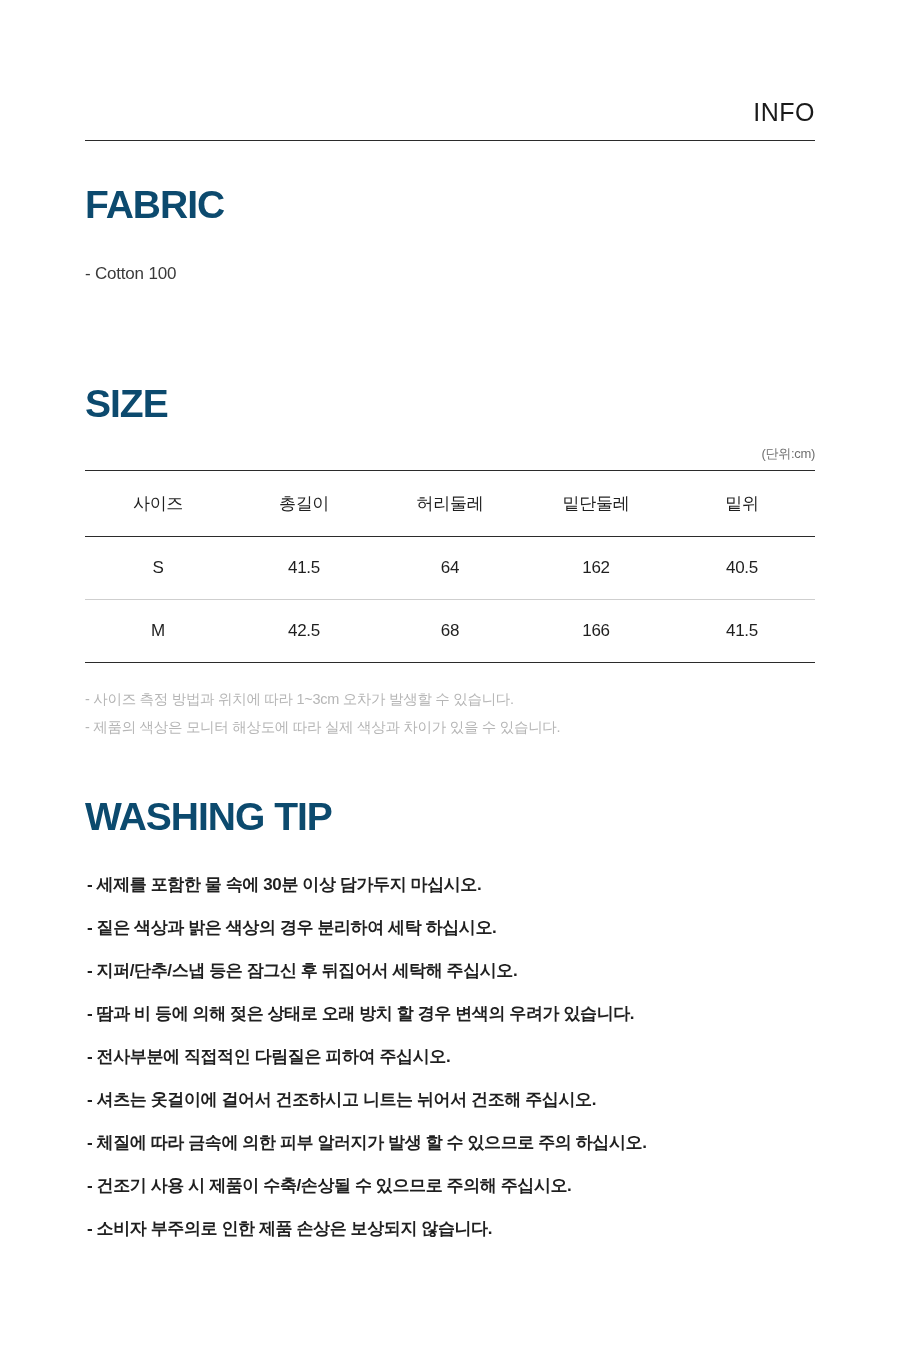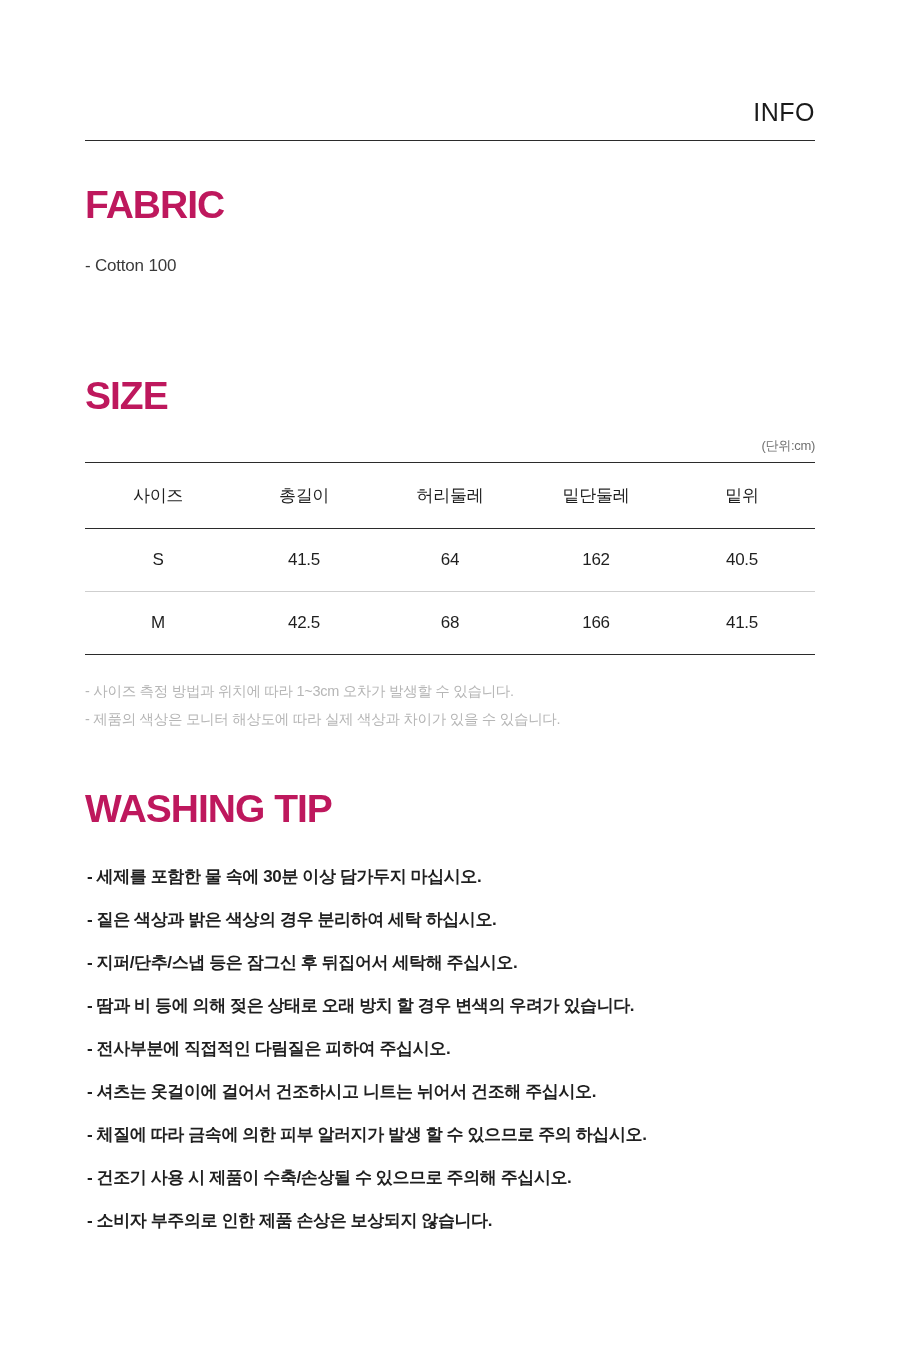--- a/index.html
+++ b/index.html
@@ -38,29 +38,29 @@
   .rule {
     border-top: 1px solid #2b2b2b;
     margin-top: 13px;
   }
 
   
   .section-title {
     font-size: 39px;
     font-weight: bold;
     letter-spacing: -1px;
-    color: #be185d;
+    color: #0c4a6e;
     margin: 0;
     line-height: 1;
   }
   #fabric-section { margin-top: 44px; }
   .fabric-item {
     font-size: 17px;
     color: #3a3a3a;
-    margin-top: 32px;
+    margin-top: 40px;
     letter-spacing: -0.2px;
   }
 
   
   #size-section { margin-top: 100px; }
   .size-unit {
     text-align: right;
     font-size: 13px;
     color: #6f6f6f;
     margin-top: 22px;

